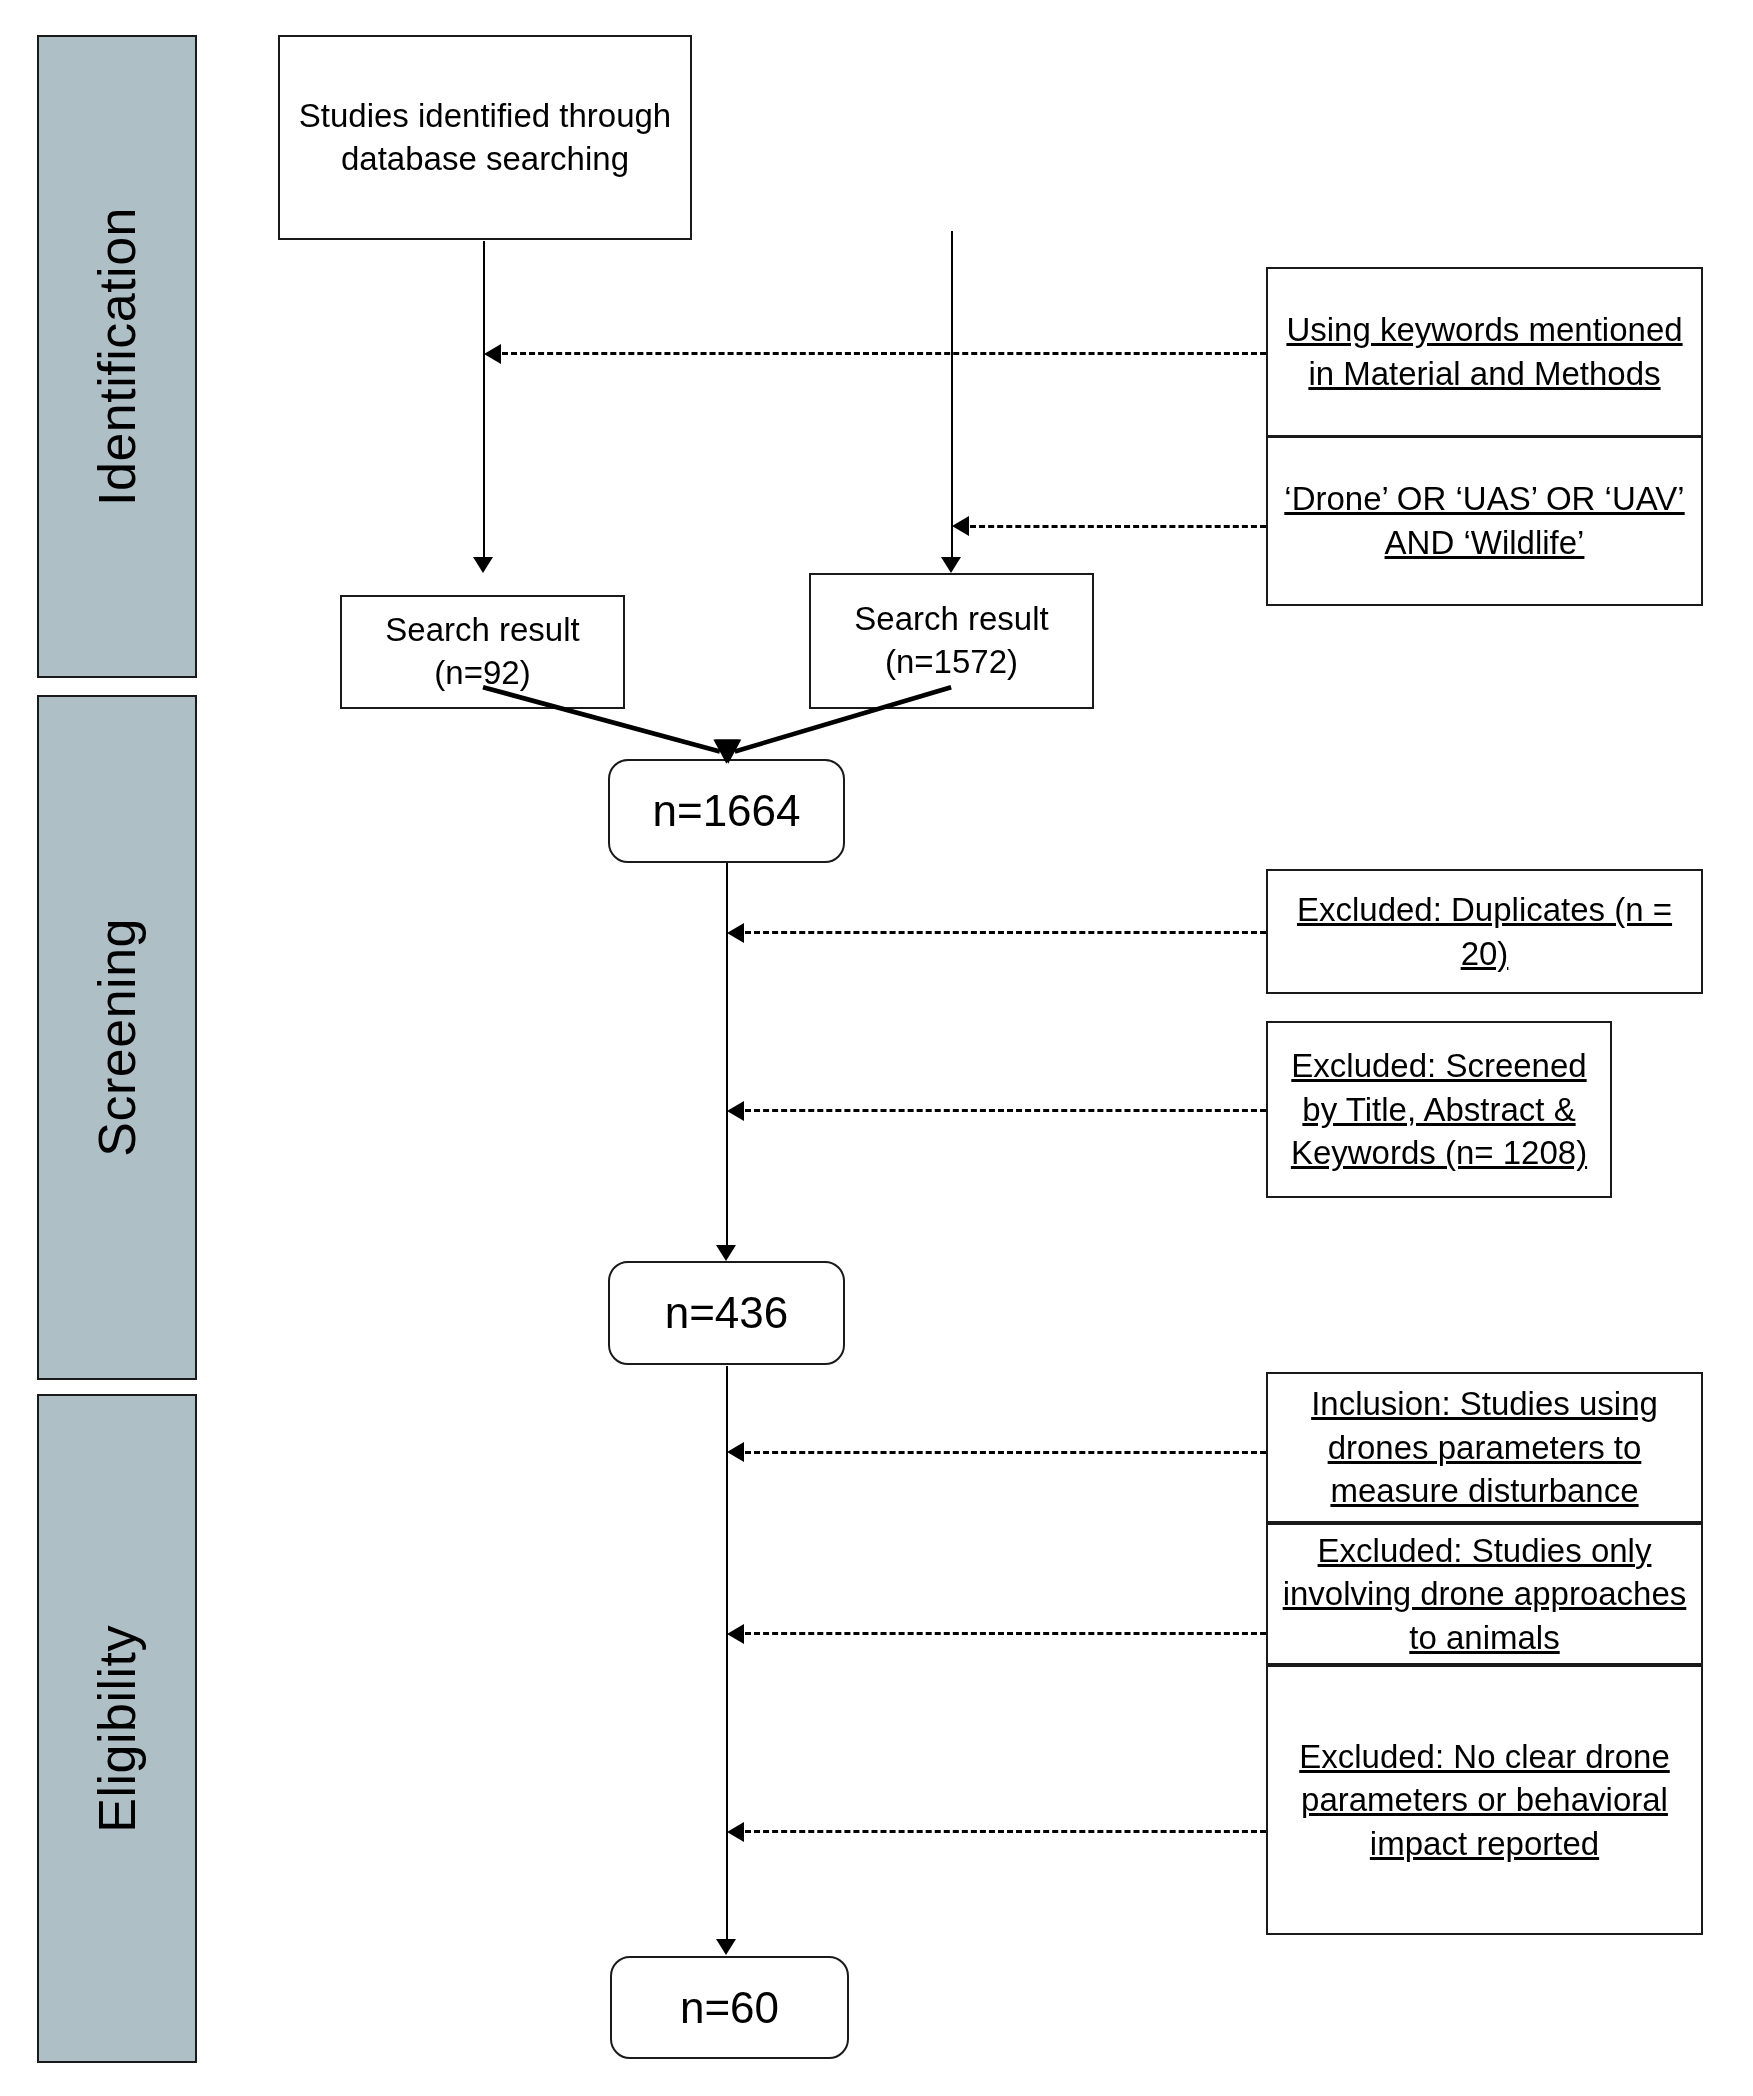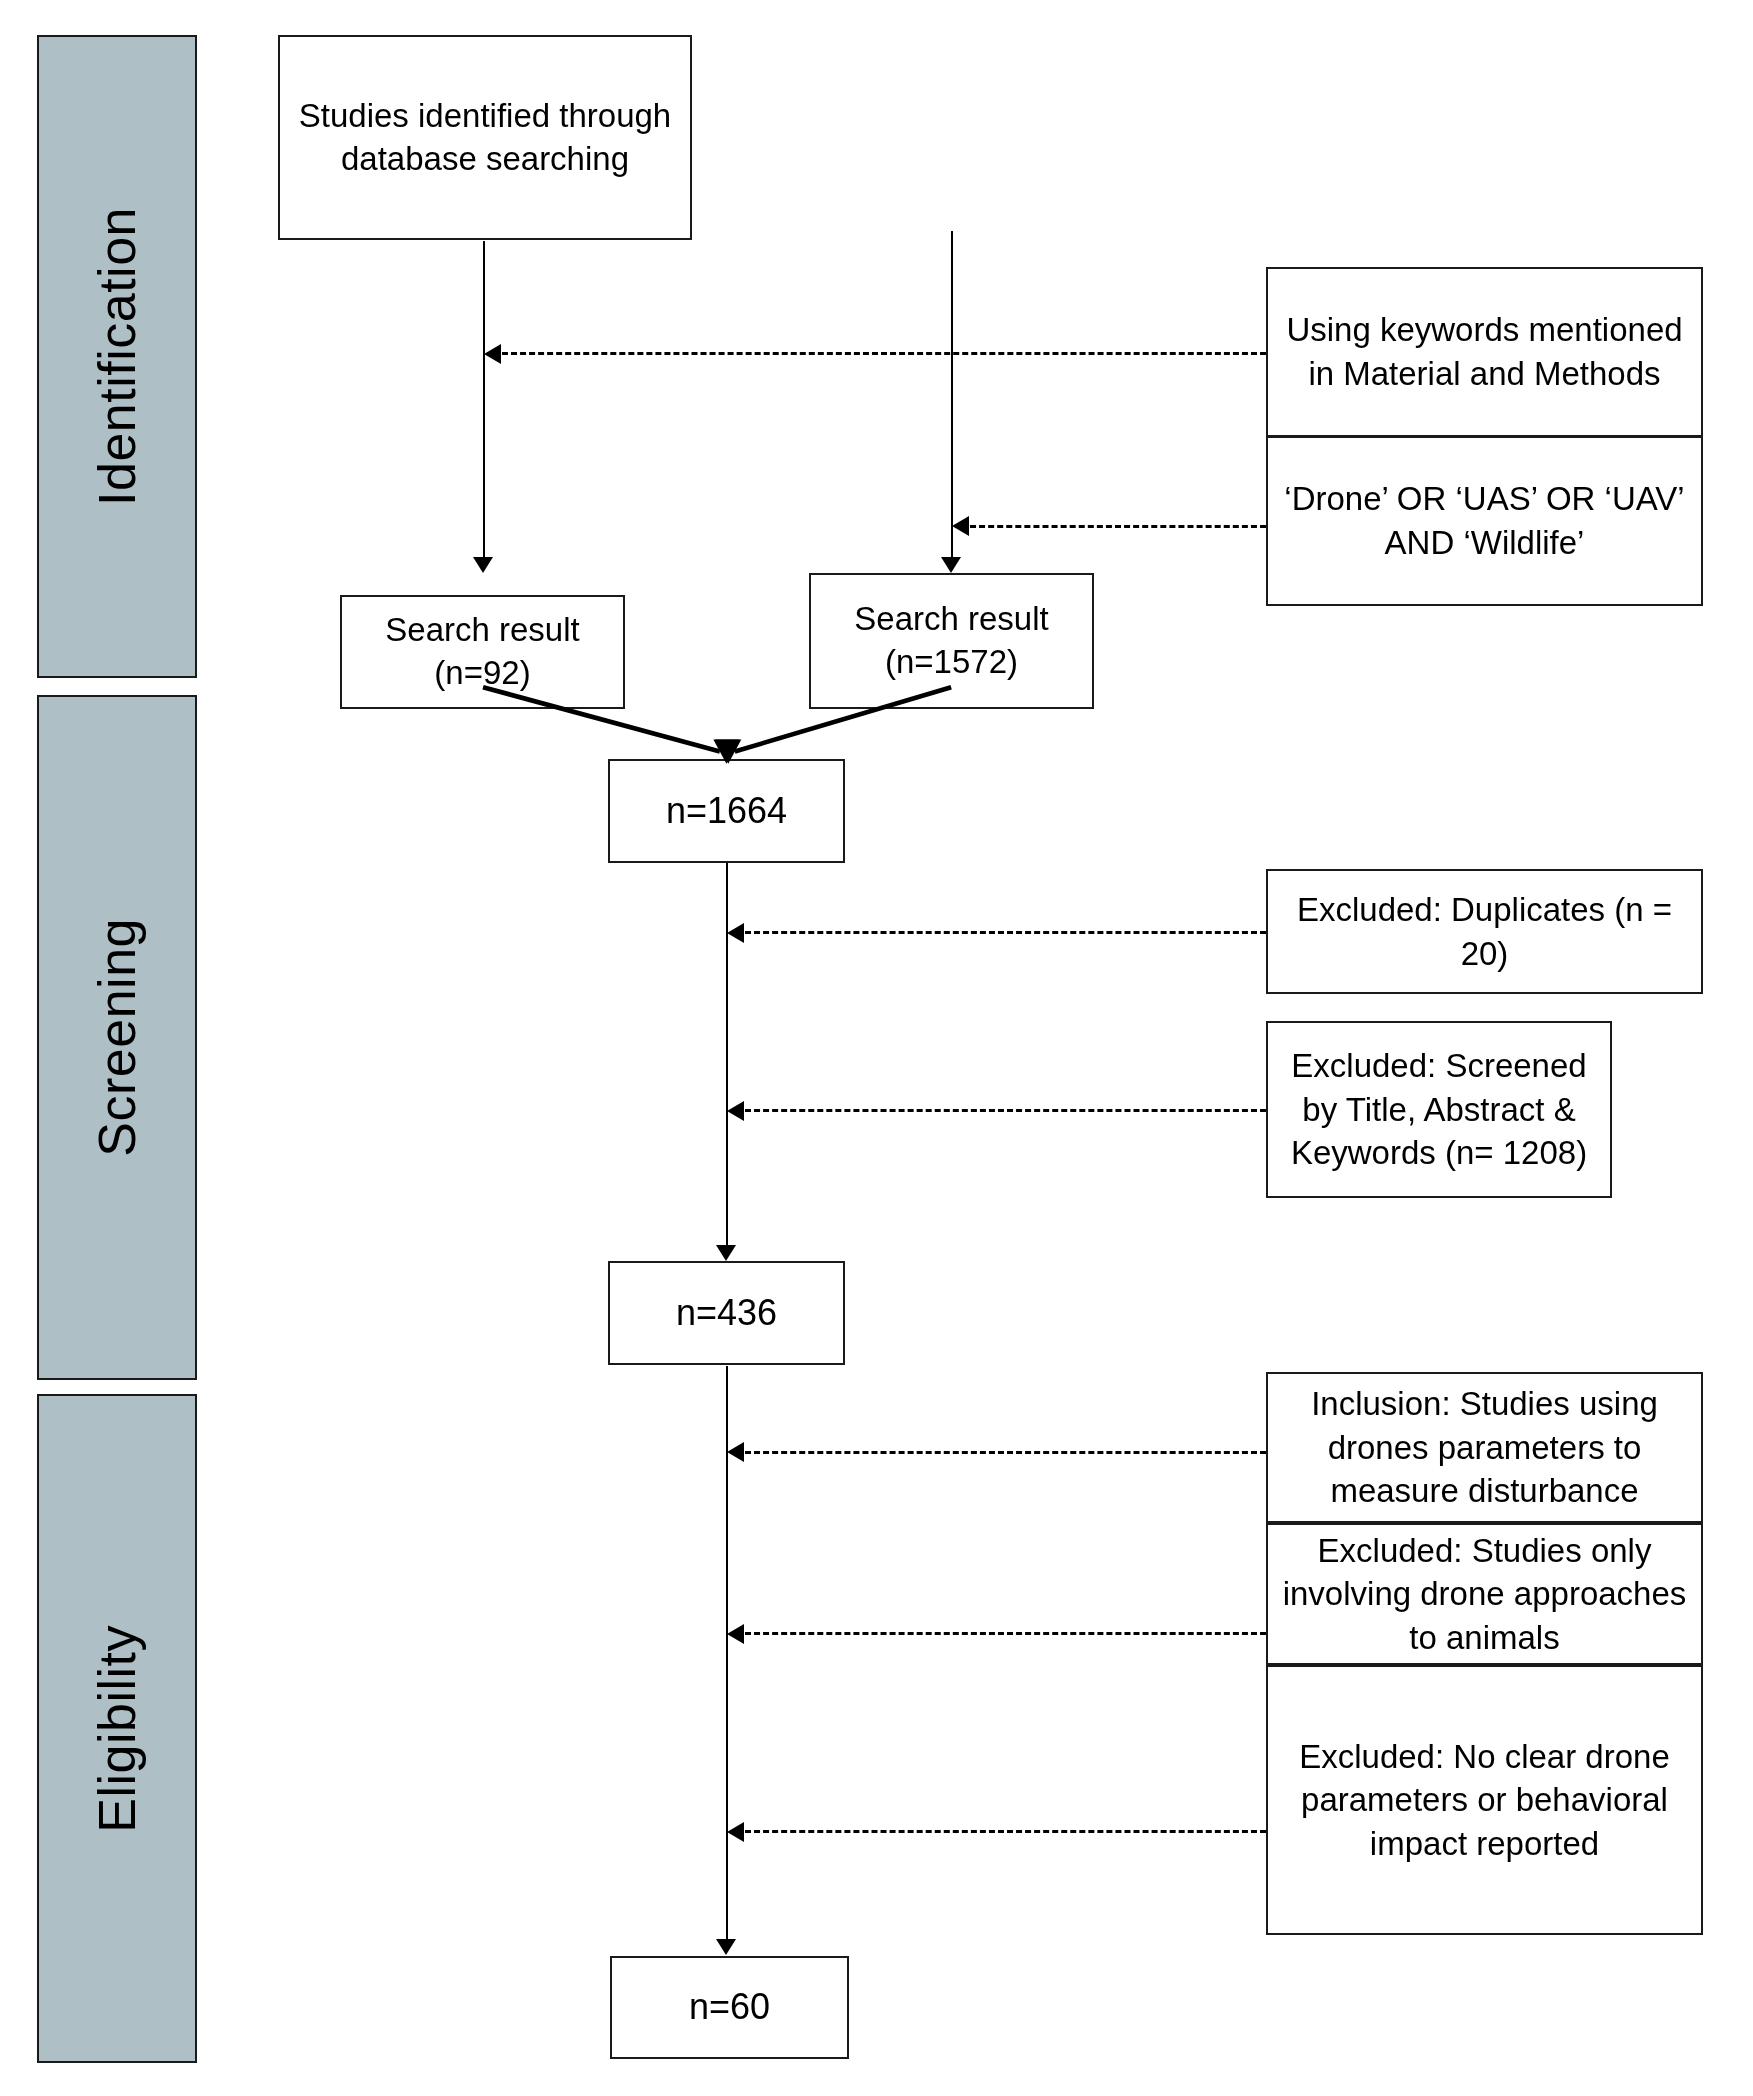--- a/index.html
+++ b/index.html
@@ -48,38 +48,40 @@
     display: flex;
     align-items: center;
     justify-content: center;
     text-align: center;
     font-size: 33px;
     line-height: 1.3;
     padding: 3.7px 9.3px;
     color: #000000;
   }
   .box.count {
-    font-size: 36px;
+    font-size: 44px;
+    border-radius: 20px;
   }
   .box .txt { display: block; width: 100%; }
 
   
   .sidebox {
     position: absolute;
     background: #ffffff;
     border: 2.8px solid #1a1a1a;
     box-sizing: border-box;
     display: flex;
     align-items: center;
     justify-content: center;
     text-align: center;
     font-size: 33px;
     line-height: 1.32;
     padding: 3.7px 7.5px;
     color: #000000;
+    text-decoration: underline;
   }
 
   
   .vline {
     position: absolute;
     width: 0;
     border-left: 2.8px solid #000000;
   }
   .arrowhead-down {
     position: absolute;

